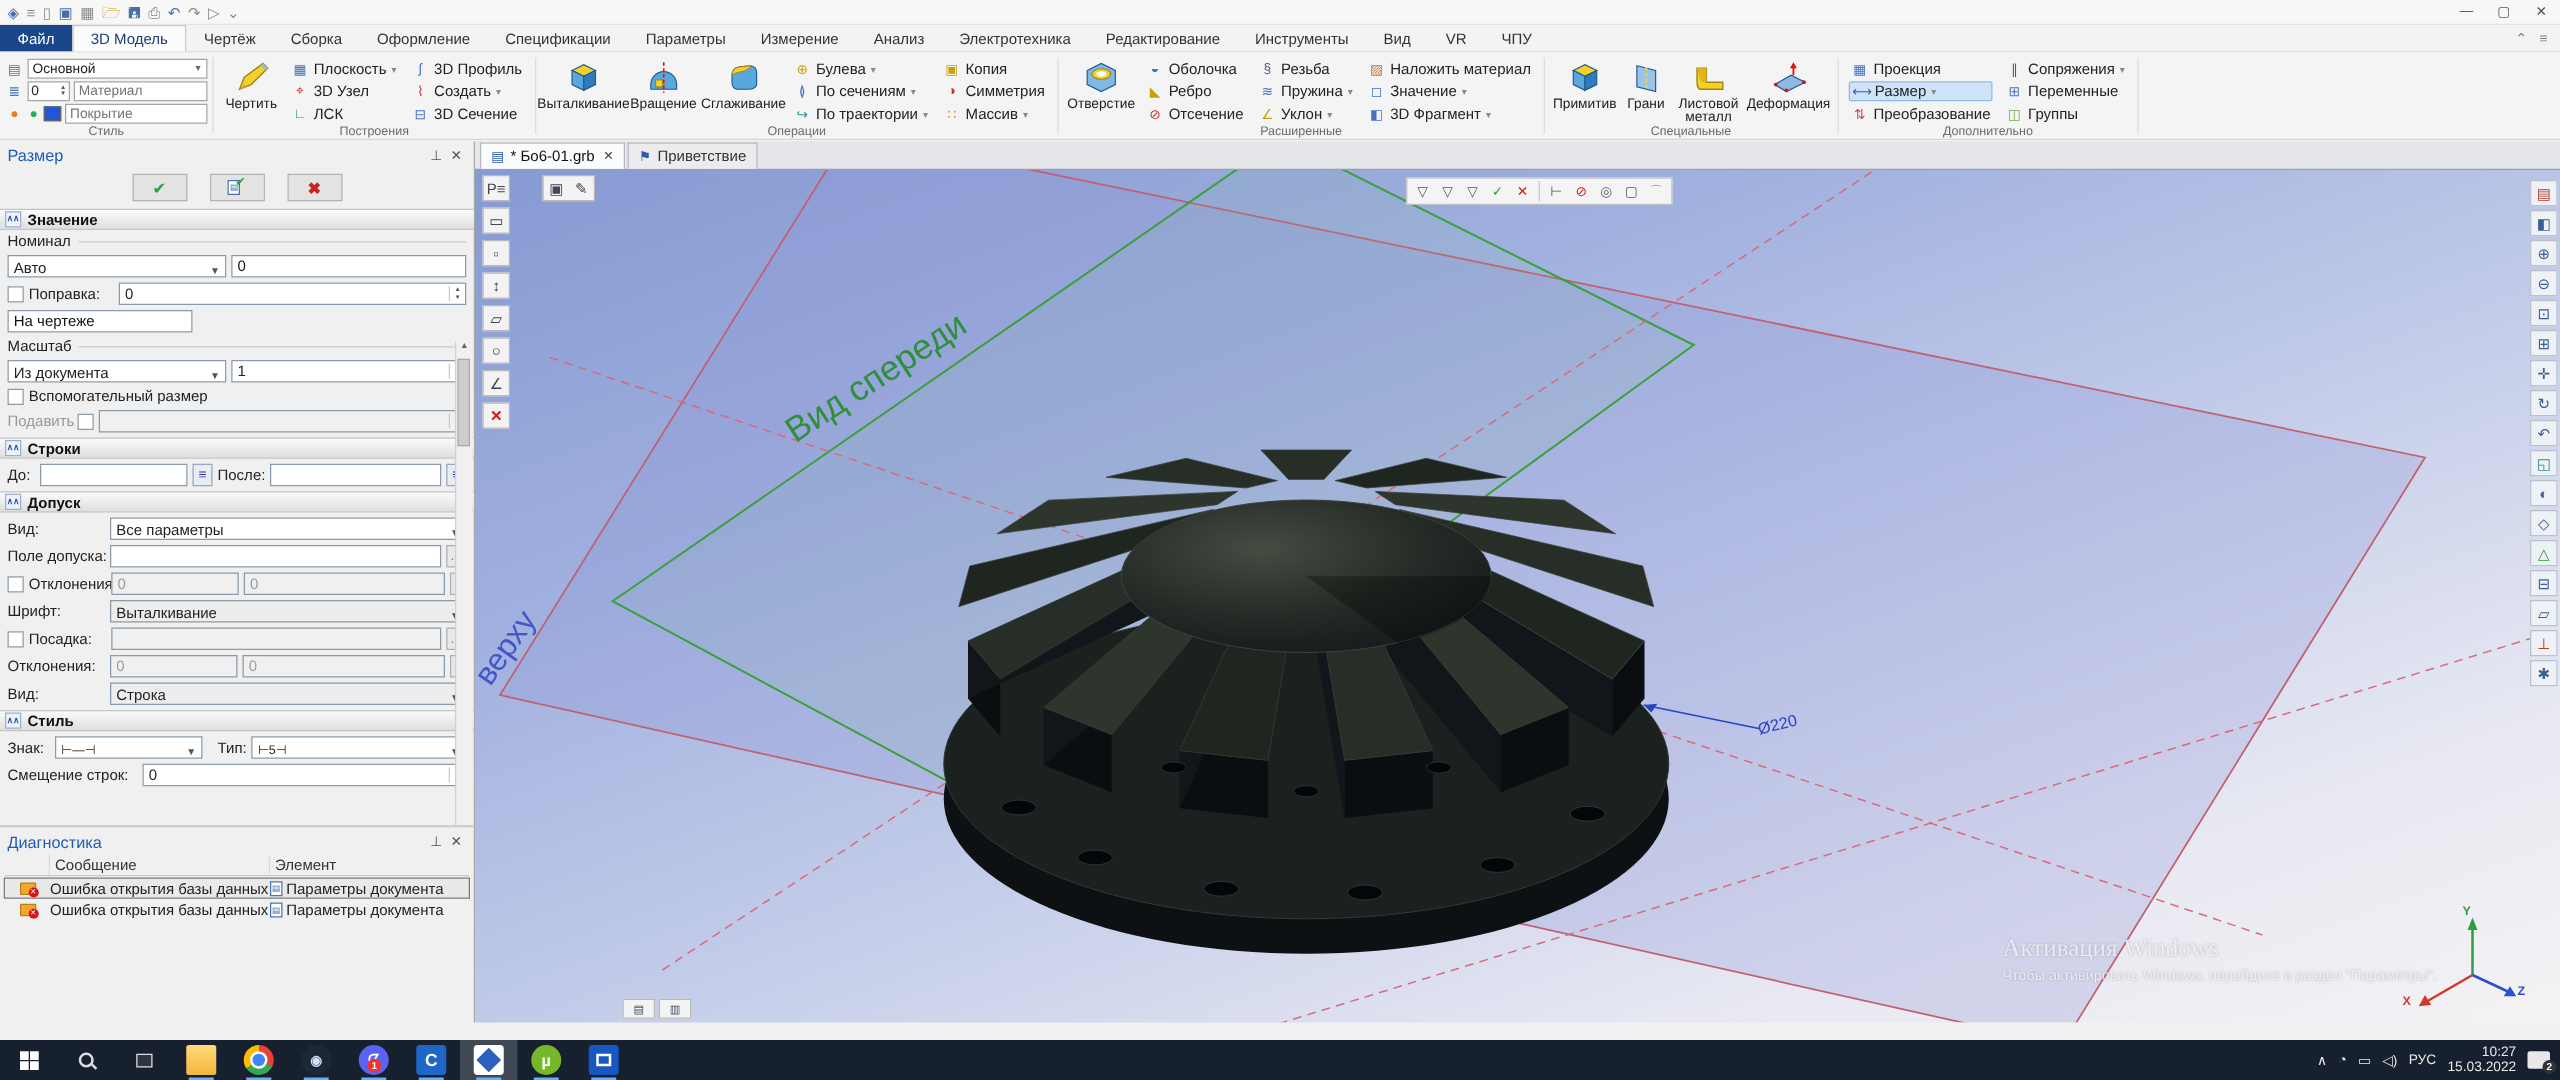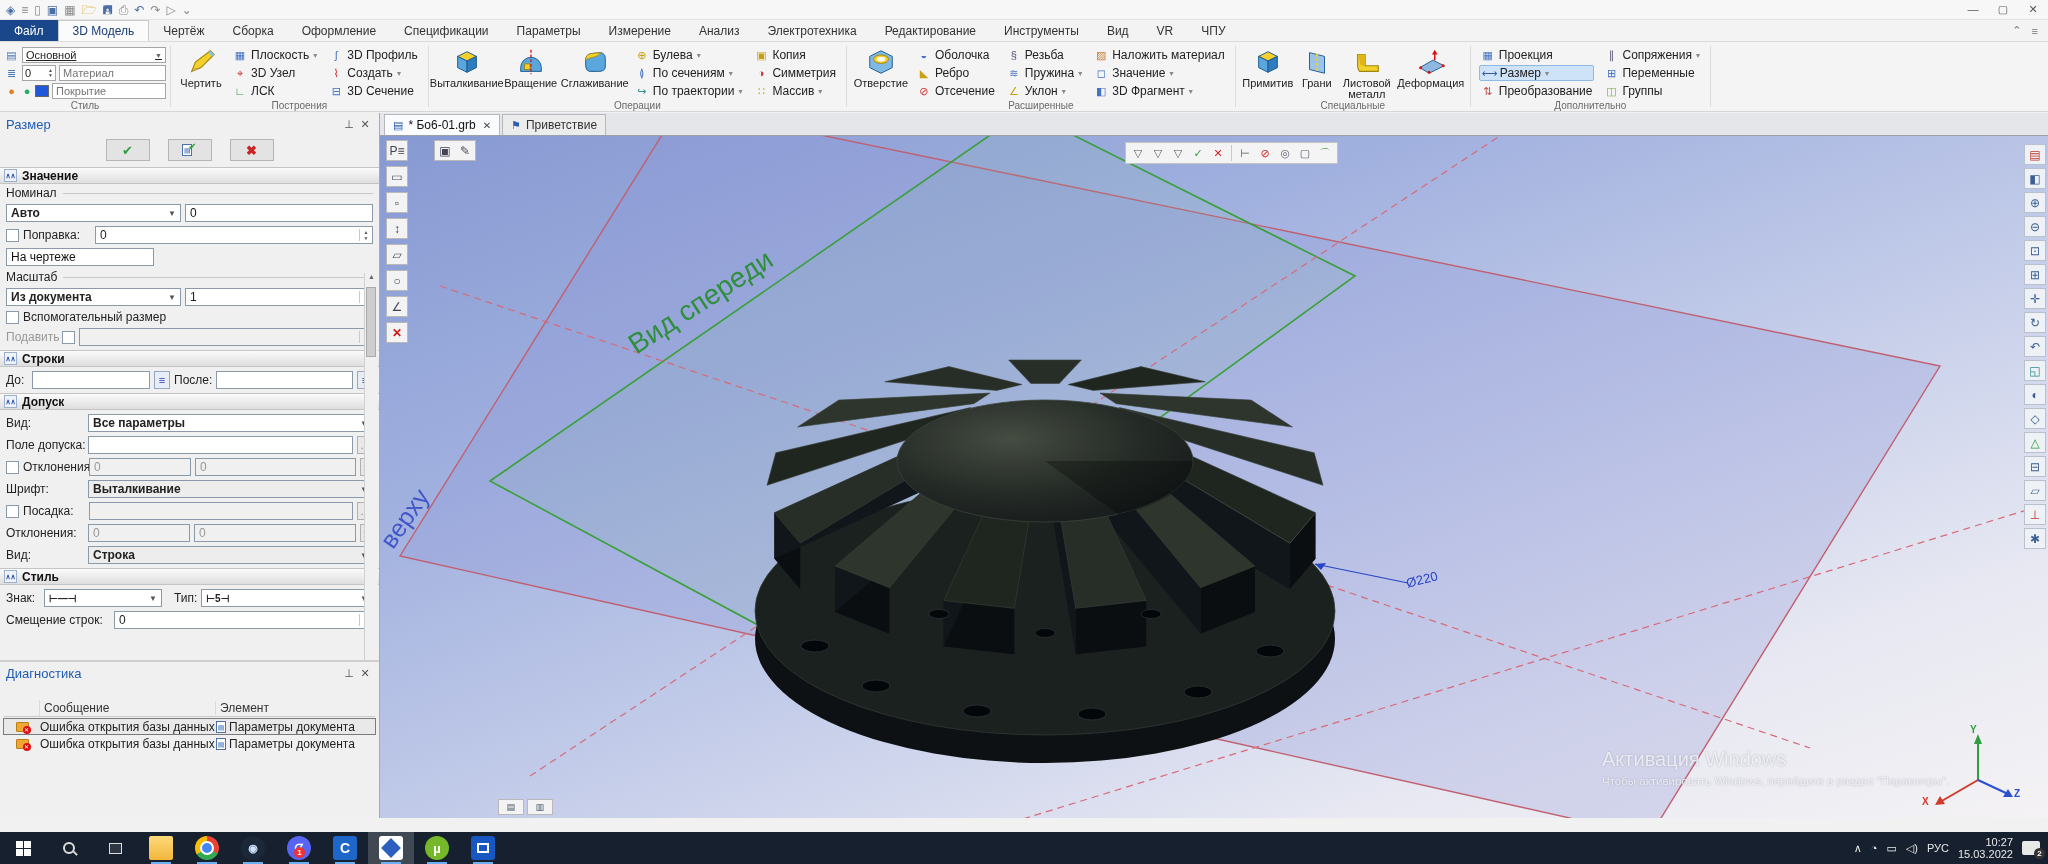--- a/index.html
+++ b/index.html
@@ -31,21 +31,21 @@
   .bigbtn svg{width:30px;height:30px;}
   .bigbtn .blabel{font-size:11px;color:#222;text-align:center;line-height:11px;white-space:pre-line;}
   .scol{display:flex;flex-direction:column;justify-content:flex-start;gap:2px;padding:2px 4px;}
   .sbtn{display:flex;align-items:center;gap:4px;height:16px;font-size:12px;color:#222;white-space:nowrap;cursor:default;padding:0 2px;}
   .sbtn .si{width:14px;text-align:center;font-size:11px;}
   .sbtn .cb{color:#888;font-size:8px;}
   .sbtn.hl{background:#cfe3f8;border:1px solid #8fb9e2;border-radius:2px;}
   .stylegrid{display:flex;flex-direction:column;gap:2px;padding-top:2px;}
   .stylerow{display:flex;align-items:center;gap:3px;height:16px;}
   .mini-ic{width:15px;text-align:center;font-size:11px;color:#4a7ab5;}
-  .rcombo{height:16px;border:1px solid #a5a5a5;background:#fff;display:flex;align-items:center;font-size:11px;padding:0 3px;position:relative;text-decoration:underline;}
+  .rcombo{height:16px;border:1px solid #a5a5a5;background:#fff;display:flex;align-items:center;font-size:11px;padding:0 3px;position:relative;}
   .rcombo .arr{margin-left:auto;font-size:7px;color:#666;}
   .rinput{height:16px;border:1px solid #a5a5a5;background:#fff;font-size:11px;padding:0 3px;color:#999;}
   .swatch{width:14px;height:12px;background:#1f57d8;border:1px solid #666;}
   .spinbox{height:16px;border:1px solid #a5a5a5;background:#fff;display:flex;align-items:center;font-size:11px;padding:0 2px;}
   .spinbox .spN{flex:1;}
   .spinArr{display:flex;flex-direction:column;font-size:5px;color:#555;line-height:5px;}
 
   
   .main{position:absolute;left:0;top:113px;width:100%;height:705px;display:flex;}
   .leftcol{width:380px;background:#f0f0f0;border-right:1px solid #aaa;display:flex;flex-direction:column;}
@@ -64,36 +64,36 @@
   .chev{width:13px;height:13px;border:1px solid #9ab0cc;background:#eef3fa;color:#2a52a8;font-size:7px;line-height:11px;text-align:center;}
 
   .prow{display:flex;align-items:center;gap:4px;margin:4px 6px;}
   .plabel{font-size:12px;color:#222;white-space:nowrap;}
   .plabel.gray{color:#999;}
   .fset{margin:2px 6px;font-size:12px;color:#222;}
   .fset .fl{display:flex;align-items:center;gap:6px;}
   .fset .fl:after{content:"";flex:1;height:1px;background:#c9c9c9;}
   .ti{height:18px;border:1px solid #8a9aa8;background:#fff;font-size:12px;padding:0 4px;color:#111;}
   .ti:disabled,.ti.dis{background:#f0f0f0;color:#999;}
-  .combo{height:18px;border:1px solid #8a9aa8;background:#fff;display:flex;align-items:center;font-size:12px;padding:0 4px;position:relative;font-weight:bold;}
+  .combo{height:18px;border:1px solid #8a9aa8;background:#fff;display:flex;align-items:flex-end;font-size:12px;padding:0 4px;position:relative;}
   .combo .arr{margin-left:auto;font-size:8px;color:#555;}
   .spin{height:18px;border:1px solid #8a9aa8;background:#fff;display:flex;align-items:center;font-size:12px;padding:0 0 0 4px;}
   .spin.dis{background:#f0f0f0;}
   .spin .v{flex:1;}
   .spin .sa{width:13px;display:flex;flex-direction:column;align-items:center;font-size:5px;color:#555;border-left:1px solid #c9c9c9;line-height:6px;}
   .chk{width:13px;height:13px;border:1px solid #8a9aa8;background:#fff;flex:none;}
   .mbtn{width:16px;height:18px;border:1px solid #98a6c0;background:#e7ecf5;color:#2233aa;font-size:11px;text-align:center;line-height:16px;}
   .gbtn{height:18px;border:1px solid #b0b0b0;background:#e8e8e8;color:#777;font-size:10px;padding:0 3px;display:flex;align-items:center;}
 
   .pscroll{position:absolute;right:1px;top:160px;width:14px;height:483px;background:#f0f0f0;border-left:1px solid #d0d0d0;display:flex;flex-direction:column;align-items:center;justify-content:space-between;font-size:7px;color:#666;}
   .pscroll .thumb{width:10px;height:70px;background:#cdcdcd;border:1px solid #aaa;position:absolute;top:14px;left:1px;}
 
   
   .diag{border-top:2px solid #cfcfcf;}
-  .dtable{margin:16px 4px;font-size:12px;}
+  .dtable{margin:0 4px;font-size:12px;}
   .dhead{display:flex;border-bottom:1px solid #c9c9c9;color:#333;height:17px;align-items:center;}
   .dhead .c0{width:36px;border-right:1px solid #d9d9d9;height:100%;}
   .dhead .c1{width:176px;padding-left:4px;border-right:1px solid #d9d9d9;}
   .dhead .c2{flex:1;padding-left:4px;}
   .drow{display:flex;align-items:center;height:15px;margin-top:2px;}
   .drow.sel{background:#e9e9e9;outline:1px solid #7a7a7a;}
   .drow .ic{width:36px;display:flex;justify-content:center;}
   .drow .msg{width:176px;white-space:nowrap;overflow:hidden;}
   .drow .el{flex:1;display:flex;align-items:center;gap:3px;white-space:nowrap;}
   .folder{position:relative;width:13px;height:10px;background:#f0a830;border:1px solid #b97f14;border-radius:1px;}
@@ -128,21 +128,21 @@
   .toptb .g{color:#2f9e3f;} .toptb .r{color:#cc2222;} .toptb .sep{width:1px;height:16px;background:#c9c9c9;margin:0 2px;}
 
   .rtb{position:absolute;right:2px;top:8px;display:flex;flex-direction:column;gap:3px;}
   .rtb .tbtn{width:22px;height:21px;background:#eef1f5;border:1px solid #b9c2cc;display:flex;align-items:center;justify-content:center;font-size:12px;color:#3a5f92;}
   .rtb .red{color:#c0392b;} .rtb .teal{color:#2e8f8f;} .rtb .grn{color:#2f9e3f;}
 
   .pagebtns{position:absolute;left:118px;bottom:3px;display:flex;gap:3px;}
   .pagebtns .tbtn{width:26px;height:16px;background:#f3f3f3;border:1px solid #b9b9b9;font-size:9px;color:#456;display:flex;align-items:center;justify-content:center;}
 
   .watermark{position:absolute;left:1222px;top:612px;color:#f0f0f4;opacity:.85;text-shadow:0 0 2px rgba(110,110,130,.6);}
-  .watermark .w1{font-size:20px;}
+  .watermark .w1{font-size:20px;font-family:Liberation Serif, serif;}
   .watermark .w2{font-size:11.5px;margin-top:4px;}
 
   .triad-lbl{position:absolute;font-size:10px;font-weight:bold;}
 
   
   .statusbar{position:absolute;left:0;top:818px;width:100%;height:14px;background:#2b5cad;color:#fff;font-size:11px;}
   .statusbar .sl{position:absolute;left:6px;top:1px;}
   .statusbar .sc{position:absolute;left:884px;top:1px;}
   .statusbar .sx{position:absolute;left:1790px;top:1px;}
   .statusbar .sy{position:absolute;left:1882px;top:1px;}

